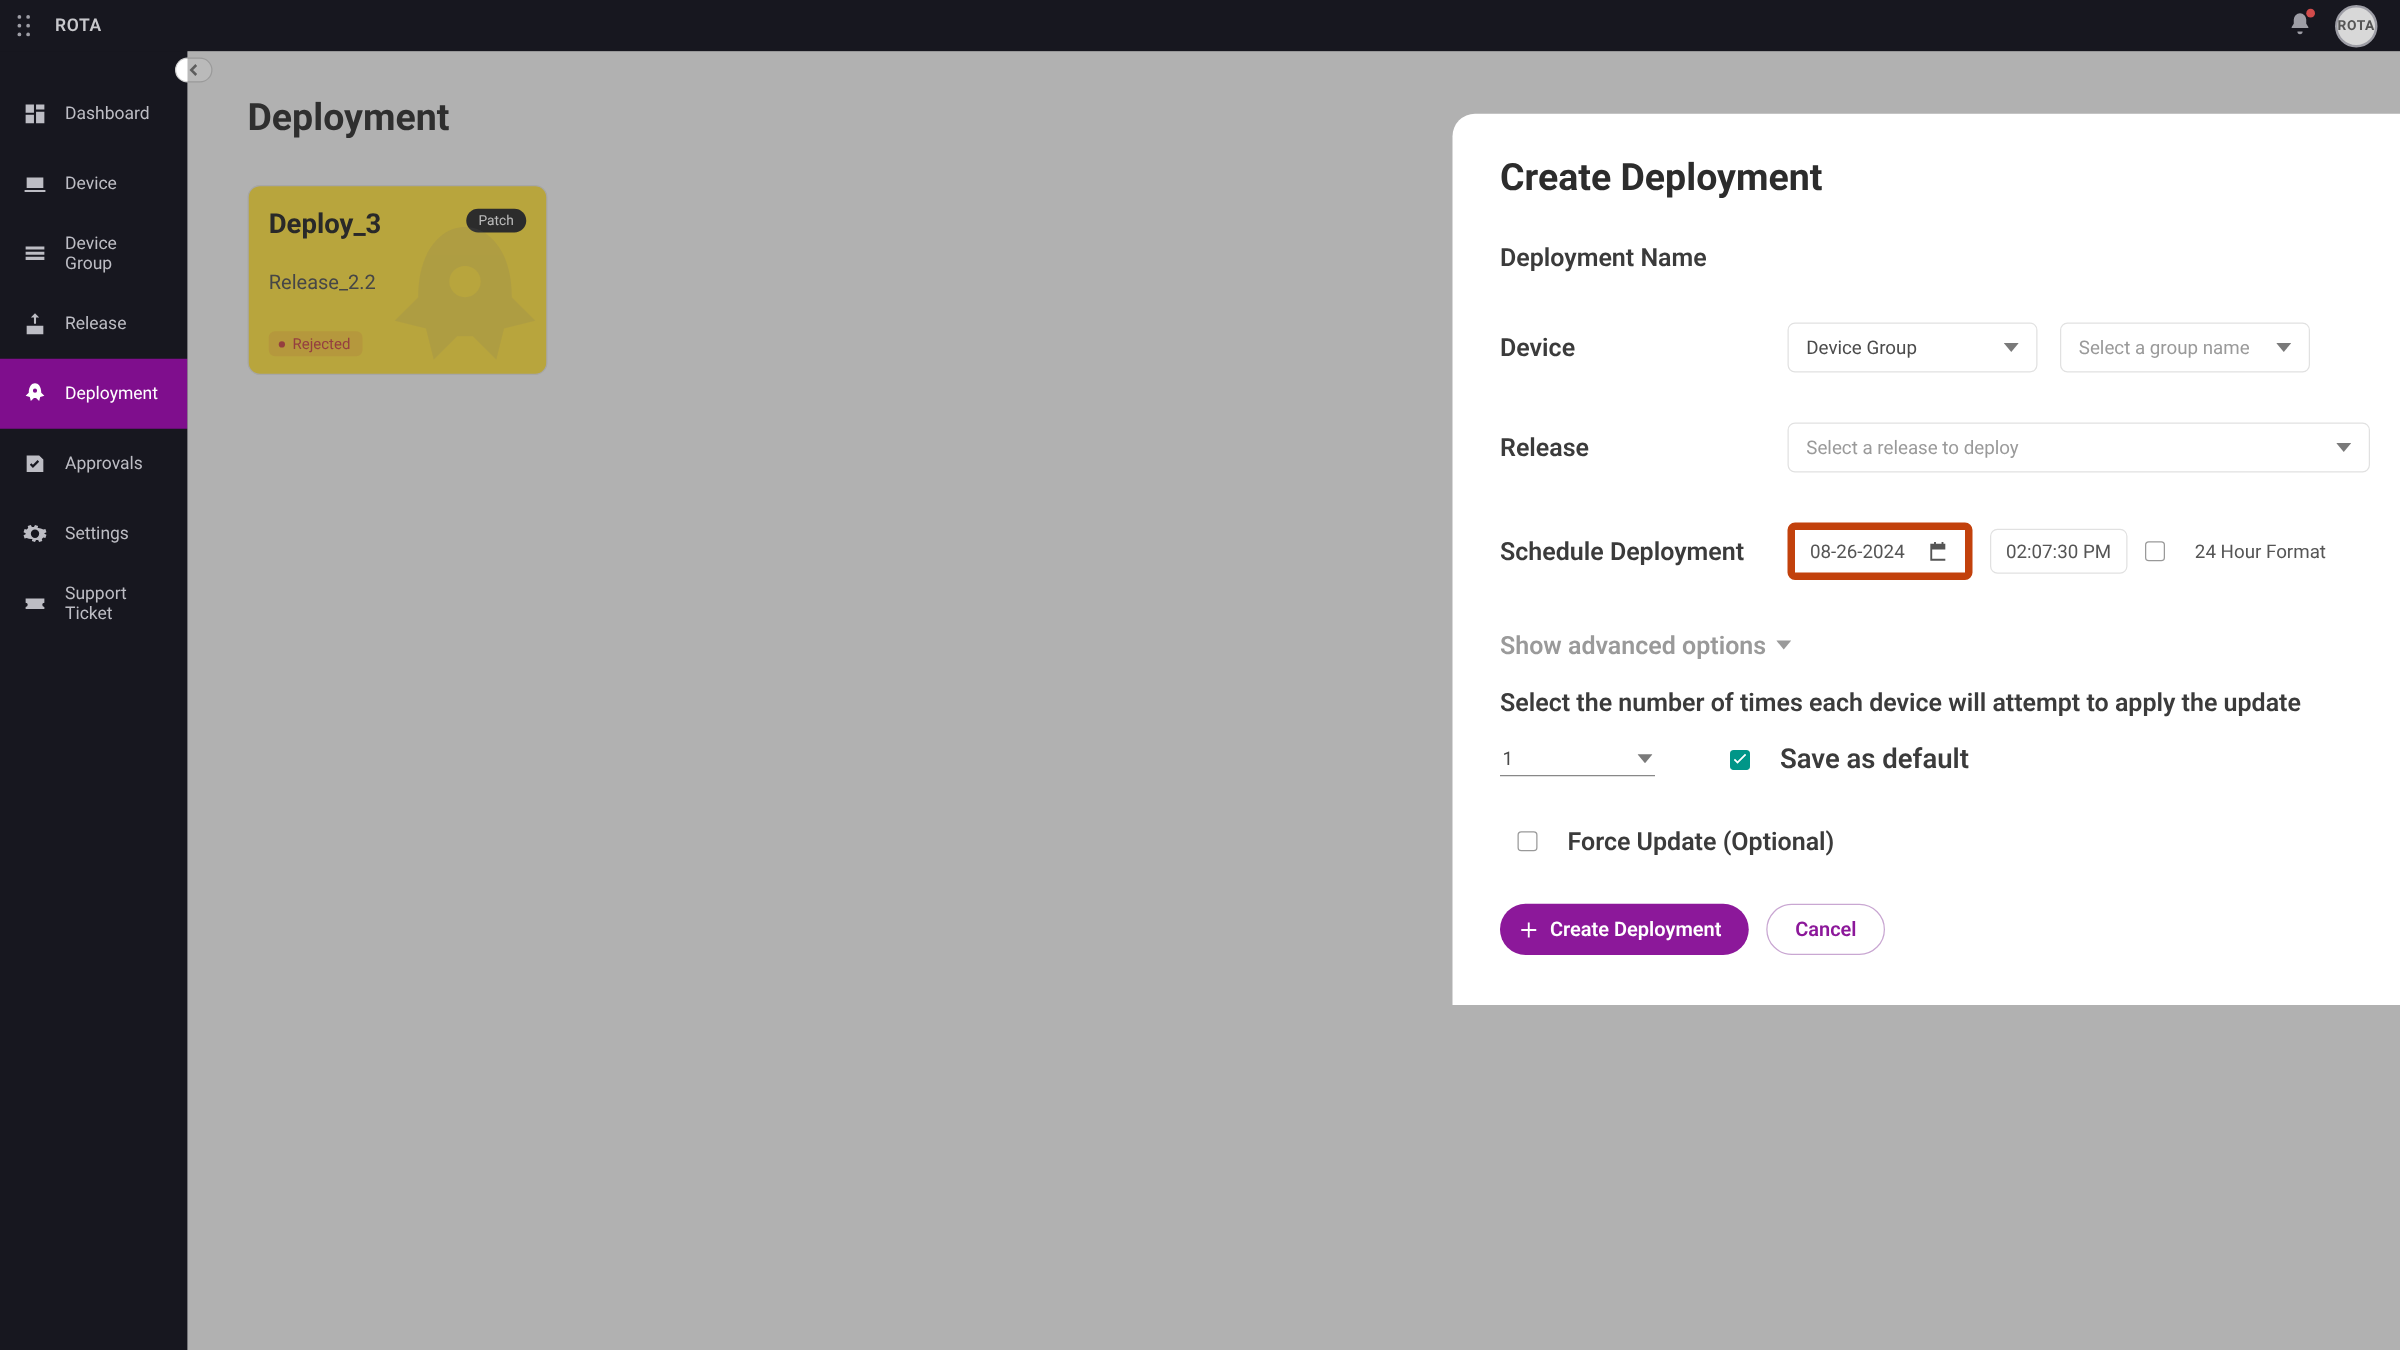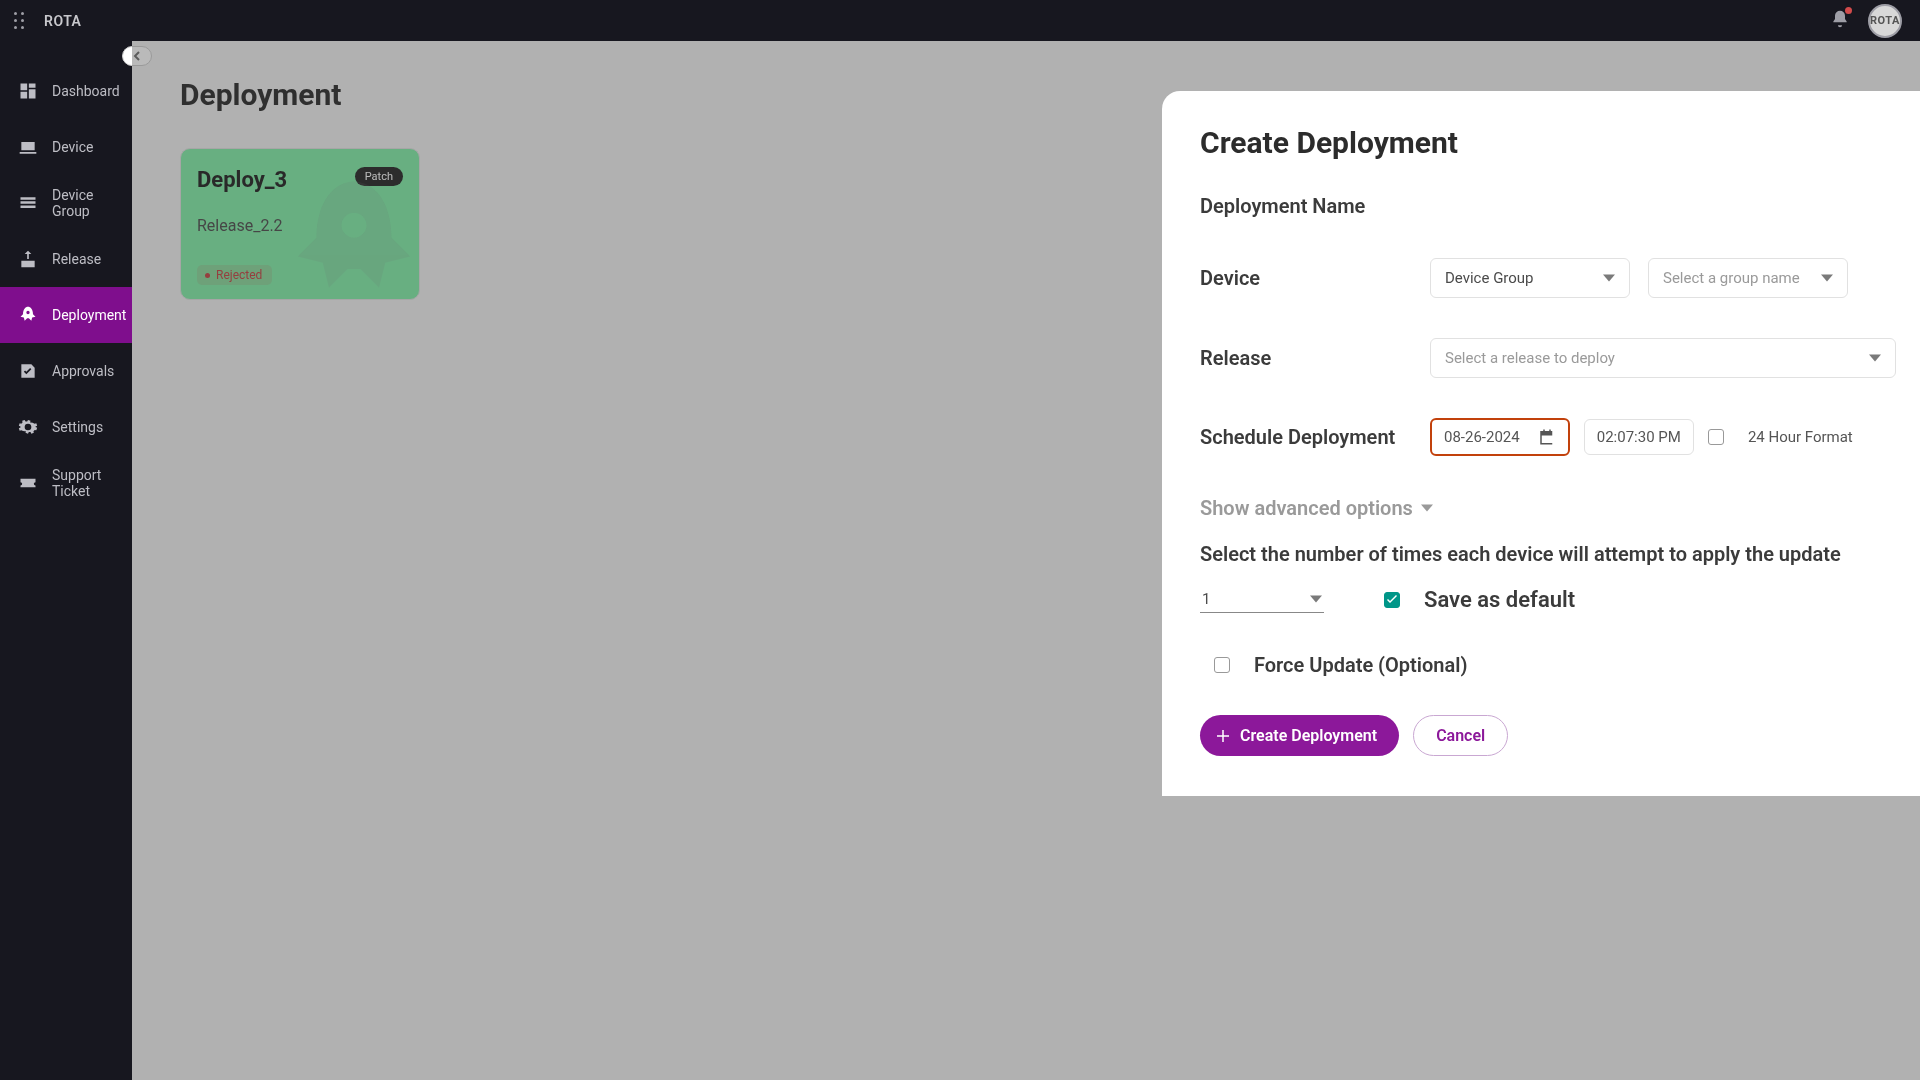--- a/index.html
+++ b/index.html
@@ -16,33 +16,33 @@
 .logo-dots span:nth-child(5){top:14px;left:0;} .logo-dots span:nth-child(6){top:14px;left:7px;}
 .brand { color: #c8c8cc; font-weight: 600; font-size: 14px; letter-spacing: .5px; }
 .topbar-right { display: flex; align-items: center; gap: 18px; }
 .bell { position: relative; }
 .bell svg { width: 20px; height: 20px; fill: #9e9ea6; }
 .bell-dot { position: absolute; top: -2px; right: -2px; width: 7px; height: 7px; background: #d24b4b; border-radius: 50%; }
 .avatar { width: 34px; height: 34px; border-radius: 50%; background: #d8d8d8; display: flex; align-items: center; justify-content: center; font-size: 11px; font-weight: 700; color: #555; letter-spacing: .5px; border: 2px solid #9d9da5; }
 
 
 .app { display: flex; height: calc(100% - 41px); }
-.sidebar { width: 132px; background: #17171f; padding-top: 22px; }
+.sidebar { width: 150px; background: #17171f; padding-top: 22px; }
 .nav-item { display: flex; align-items: center; gap: 14px; padding: 0 16px 0 18px; height: 56px; color: #bdbdc4; font-size: 14px; cursor: pointer; }
 .nav-item.active { background: #7f0e8d; color: #fff; }
 .nav-item svg { width: 20px; height: 20px; fill: #bdbdc4; flex-shrink: 0; }
 .nav-item.active svg { fill: #fff; }
 
 
 .main { flex: 1; background: #f2f2f2; position: relative; padding: 28px 32px; }
 .back-chip { position: absolute; top: 5px; left: -10px; width: 30px; height: 20px; background: #fff; border: 1px solid #d0d0d0; border-radius: 10px; display: flex; align-items: center; justify-content: center; cursor: pointer; }
 .back-chip svg { width: 10px; height: 10px; stroke: #777; fill: none; stroke-width: 2; }
 .page-title { font-size: 30px; font-weight: 700; color: #333; margin-top: 8px; margin-bottom: 36px; margin-left: 16px; }
 
-.card { width: 240px; background: #86efac; border: 1px solid #e2e2e2; border-radius: 10px; padding: 18px 16px 14px 16px; margin-left: 16px; position: relative; overflow: hidden; }
+.card { width: 240px; background: #fde047; border: 1px solid #e2e2e2; border-radius: 10px; padding: 18px 16px 14px 16px; margin-left: 16px; position: relative; overflow: hidden; }
 .card-title-row { display: flex; justify-content: space-between; align-items: flex-start; }
 .card-title { font-size: 22px; font-weight: 700; color: #2a2a2a; }
 .patch-badge { background: #2f2f2f; color: #fff; font-size: 11px; padding: 3px 10px; border-radius: 10px; }
 .card-release { margin-top: 24px; font-size: 16px; color: #555; }
 .card-status { margin-top: 30px; display: inline-flex; align-items: center; gap: 6px; background: rgba(210,75,75,.12); color: #c94b4b; font-size: 12px; padding: 3px 10px 3px 8px; border-radius: 5px; }
 .card-status::before { content: ''; width: 5px; height: 5px; background: #c94b4b; border-radius: 50%; }
 .rocket-bg { position: absolute; right: -10px; top: 20px; opacity: .12; }
 
 
 .scrim { position: absolute; inset: 0; background: rgba(40,40,40,.32); pointer-events: none; }
@@ -53,21 +53,21 @@
 .form-row { display: flex; align-items: center; margin-bottom: 40px; }
 .form-label { width: 230px; font-size: 20px; font-weight: 600; color: #3b3b3b; }
 .field-wrap { flex: 1; display: flex; gap: 18px; }
 .text-input { flex: 1; border: 1px solid #e5e5e5; background: #f6f6f6; border-radius: 6px; padding: 10px 14px; font-size: 15px; color: #4b4b4b; outline: none; }
 .select { flex: 1; border: 1px solid #e1e1e1; border-radius: 6px; padding: 10px 14px; font-size: 15px; color: #4b4b4b; background: #fff; display: flex; justify-content: space-between; align-items: center; cursor: pointer; }
 .select.placeholder { color: #9a9a9a; }
 .select svg { width: 12px; height: 12px; fill: #7a7a7a; }
 .select.w200 { flex: none; width: 200px; }
 
 .schedule-row .field-wrap { flex-wrap: wrap; align-items: center; gap: 14px; }
-.date-box { border: 2px solid #c2410c; border-radius: 6px; padding: 8px 12px; display: flex; align-items: center; gap: 18px; font-size: 15px; color: #555; cursor: pointer; }
+.date-box { border: 6px solid #c2410c; border-radius: 6px; padding: 8px 12px; display: flex; align-items: center; gap: 18px; font-size: 15px; color: #555; cursor: pointer; }
 .date-box svg { width: 18px; height: 18px; fill: #555; }
 .time-box { border: 1px solid #e1e1e1; border-radius: 6px; padding: 8px 12px; font-size: 15px; color: #555; cursor: pointer; }
 .checkbox { display: flex; align-items: center; gap: 24px; cursor: pointer; }
 .chk { width: 16px; height: 16px; border: 1.5px solid #999; border-radius: 3px; display: flex; align-items: center; justify-content: center; }
 .chk.checked { background: #009688; border-color: #009688; }
 .chk.checked svg { width: 12px; height: 12px; fill: #fff; }
 .chk-label { font-size: 15px; color: #555; }
 
 .advanced { color: #9a9a9a; font-size: 20px; font-weight: 600; display: flex; align-items: center; gap: 8px; cursor: pointer; margin-bottom: 22px; }
 .advanced svg { width: 12px; height: 12px; fill: #9a9a9a; }

